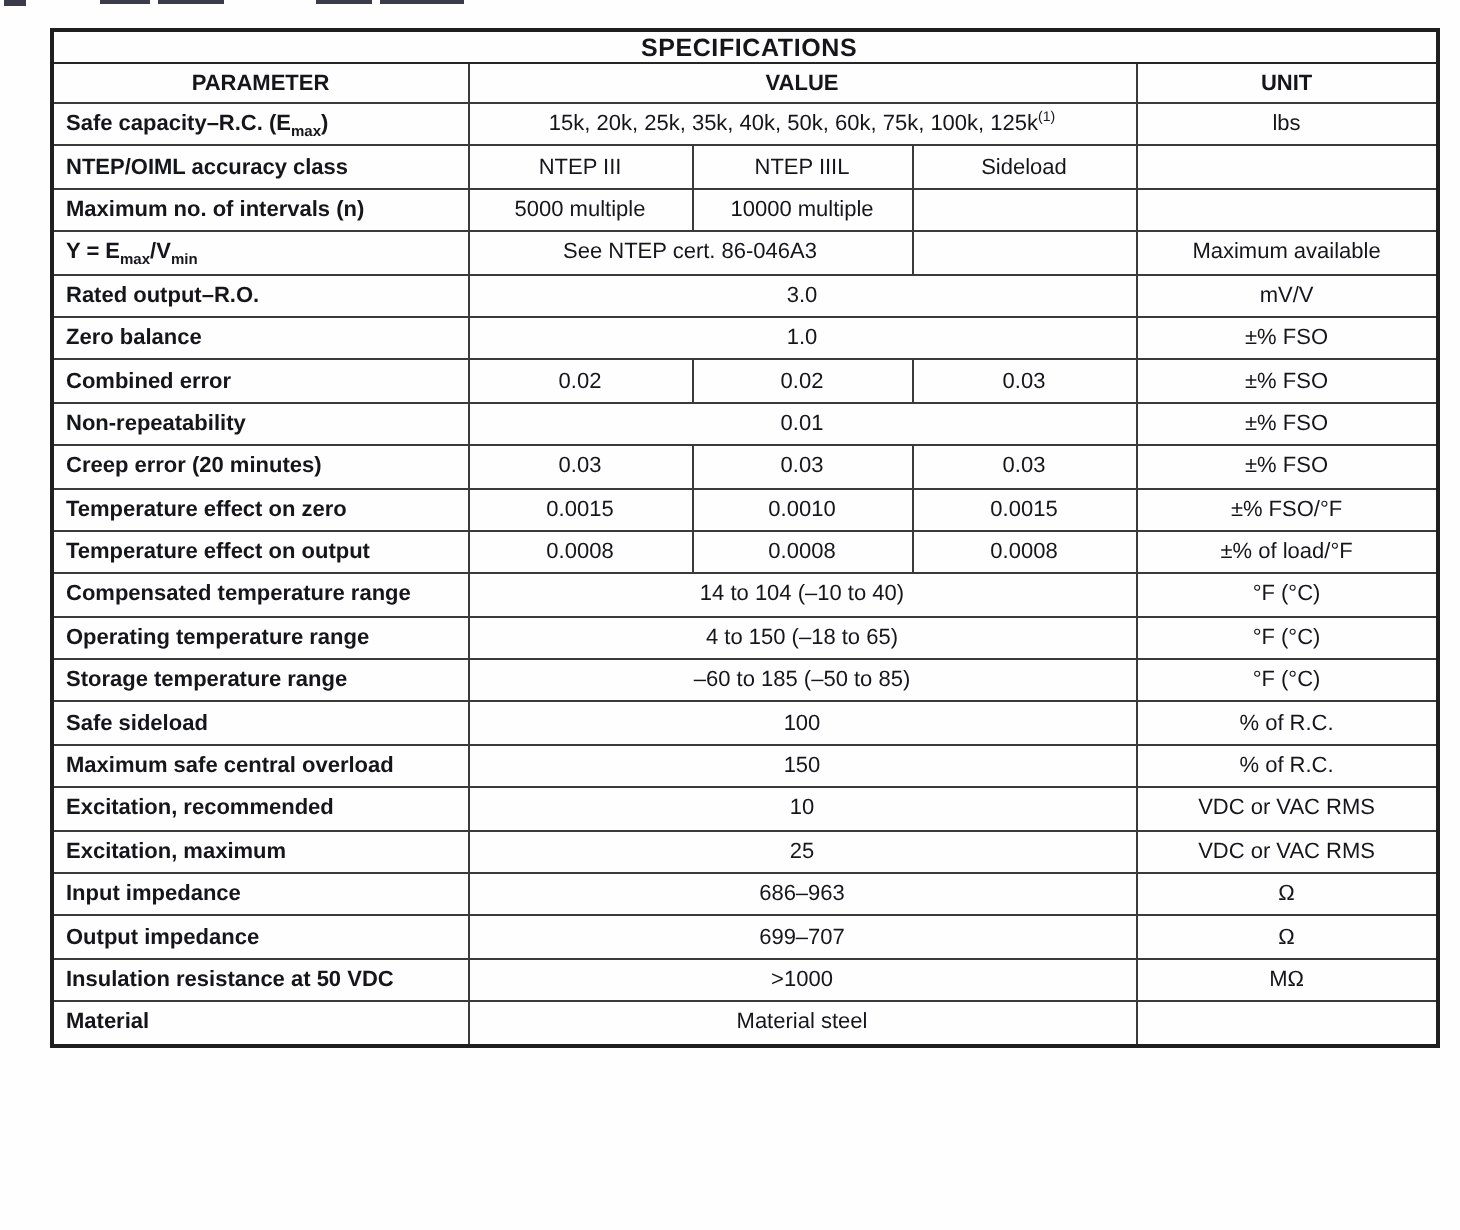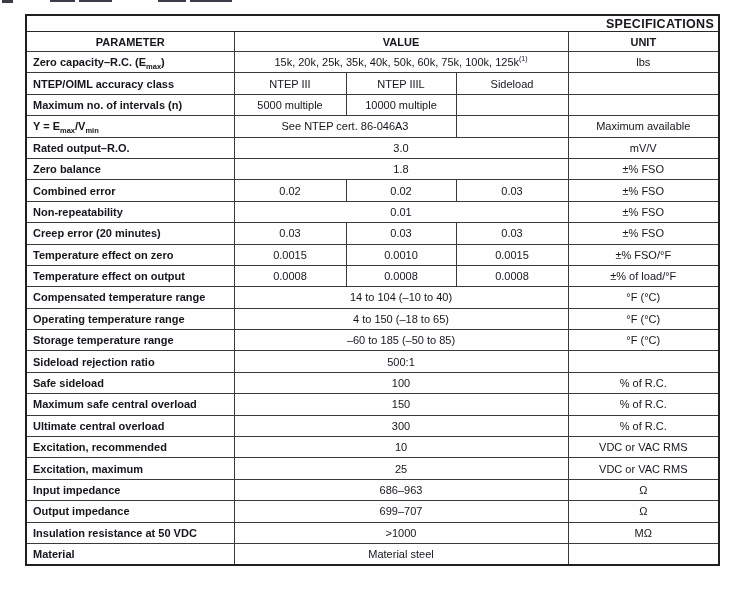--- a/index.html
+++ b/index.html
@@ -37,21 +37,21 @@
     padding: 0 4px;
     height: 20.4px;
     line-height: 12px;
     overflow: hidden;
     white-space: nowrap;
     text-align: center;
     vertical-align: middle;
   }
   .title-row td {
     height: 15px;
-    text-align: right;
+    text-align: center;
     font-weight: bold;
     font-size: 12.5px;
     letter-spacing: 0.3px;
     padding-left: 8px;
     border-bottom: 1px solid #262626;
   }
   .head-row td {
     height: 19px;
     font-weight: bold;
     font-size: 11px;
@@ -98,21 +98,21 @@
       <td colspan="5">SPECIFICATIONS</td>
     </tr>
 
     <tr class="head-row">
       <td>PARAMETER</td>
       <td colspan="3">VALUE</td>
       <td>UNIT</td>
     </tr>
 
     <tr>
-      <td class="p"><span>Zero capacity–R.C. (E</span><sub>max</sub><span>)</span></td>
+      <td class="p"><span>Safe capacity–R.C. (E</span><sub>max</sub><span>)</span></td>
       <td colspan="3"><span>15k, 20k, 25k, 35k, 40k, 50k, 60k, 75k, 100k, 125k</span><sup>(1)</sup></td>
       <td>lbs</td>
     </tr>
 
     <tr>
       <td class="p">NTEP/OIML accuracy class</td>
       <td>NTEP III</td>
       <td>NTEP IIIL</td>
       <td>Sideload</td>
       <td></td>
@@ -135,21 +135,21 @@
 
     <tr>
       <td class="p">Rated output–R.O.</td>
       <td colspan="3">3.0</td>
       <td>mV/V</td>
     </tr>
 
 
     <tr>
       <td class="p">Zero balance</td>
-      <td colspan="3">1.8</td>
+      <td colspan="3">1.0</td>
       <td>±% FSO</td>
     </tr>
 
     <tr>
       <td class="p">Combined error</td>
       <td>0.02</td>
       <td>0.02</td>
       <td>0.03</td>
       <td>±% FSO</td>
     </tr>
@@ -195,43 +195,33 @@
       <td colspan="3">4 to 150 (–18 to 65)</td>
       <td>°F (°C)</td>
     </tr>
 
     <tr>
       <td class="p">Storage temperature range</td>
       <td colspan="3">–60 to 185 (–50 to 85)</td>
       <td>°F (°C)</td>
     </tr>
 
-    <tr>
-      <td class="p">Sideload rejection ratio</td>
-      <td colspan="3">500:1</td>
-      <td></td>
-    </tr>
 
     <tr>
       <td class="p">Safe sideload</td>
       <td colspan="3">100</td>
       <td>% of R.C.</td>
     </tr>
 
     <tr>
       <td class="p">Maximum safe central overload</td>
       <td colspan="3">150</td>
       <td>% of R.C.</td>
     </tr>
 
-    <tr>
-      <td class="p">Ultimate central overload</td>
-      <td colspan="3">300</td>
-      <td>% of R.C.</td>
-    </tr>
 
     <tr>
       <td class="p">Excitation, recommended</td>
       <td colspan="3">10</td>
       <td>VDC or VAC RMS</td>
     </tr>
 
     <tr>
       <td class="p">Excitation, maximum</td>
       <td colspan="3">25</td>

